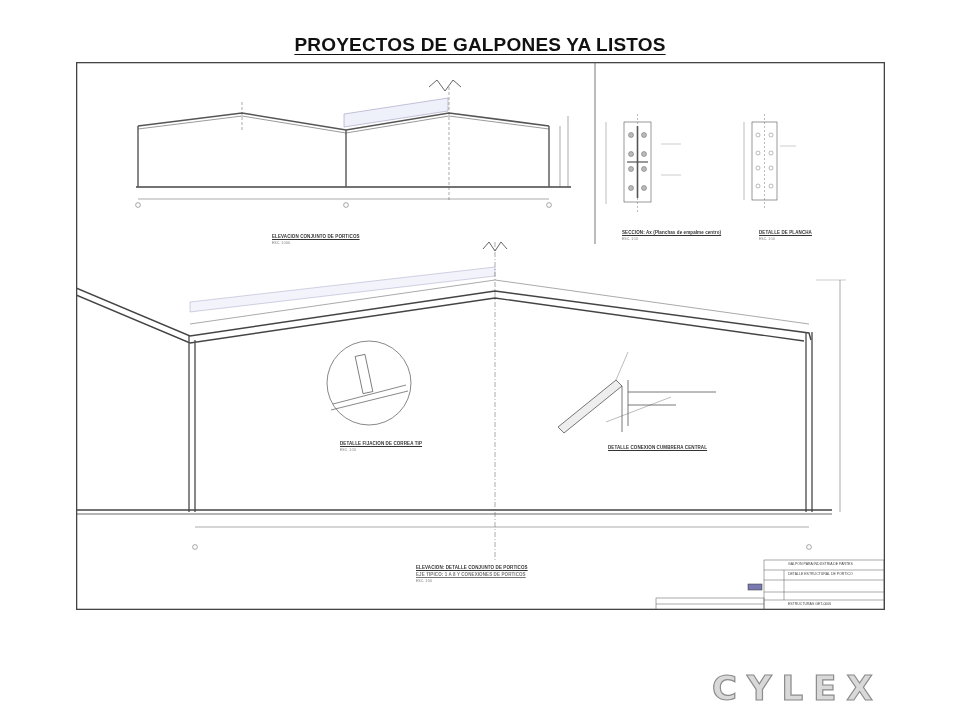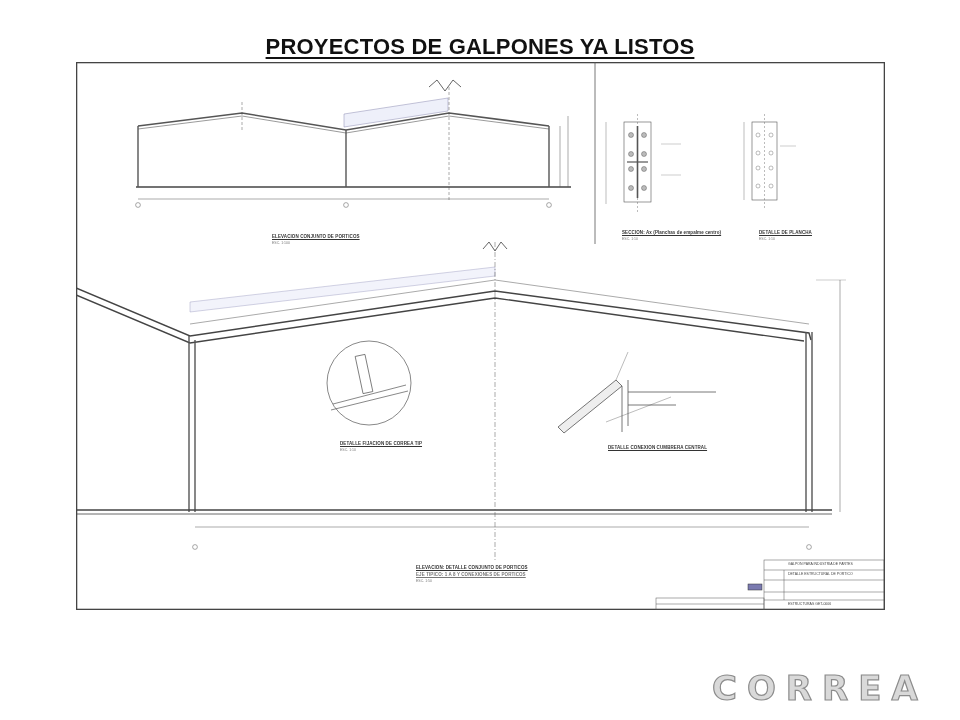--- a/index.html
+++ b/index.html
@@ -1,17 +1,17 @@
 <!DOCTYPE html>
 <html><head>
 <meta charset="utf-8">
 <style>
   html,body{margin:0;padding:0;background:#ffffff;}
   body{width:960px;height:720px;position:relative;overflow:hidden;font-family:"Liberation Sans",sans-serif;}
-  .title{position:absolute;left:0;top:34px;width:960px;text-align:center;font-size:22px;font-weight:bold;color:#111;letter-spacing:0.2px;}
+  .title{position:absolute;left:0;top:34px;width:960px;text-align:center;font-size:19px;font-weight:bold;color:#111;letter-spacing:0.2px;}
   .title span{text-decoration:underline;text-underline-offset:3px;}
   .sheet{position:absolute;left:76px;top:62px;width:809px;height:548px;}
   .sheet svg{position:absolute;left:0;top:0;}
   .lbl{position:absolute;font-size:4.5px;color:#333;text-decoration:underline;white-space:nowrap;letter-spacing:0.1px;font-weight:bold;}
   .sub{position:absolute;font-size:3.5px;color:#777;white-space:nowrap;}
   .logo{position:absolute;left:712px;top:668px;width:236px;height:44px;}
   .logo-text{position:absolute;left:0;top:0;font-size:34px;letter-spacing:10px;color:#d9d9d9;font-family:"DejaVu Sans",sans-serif;-webkit-text-stroke:1.2px #8c8c8c;font-weight:bold;}
   .tbtext{position:absolute;font-size:3.5px;color:#444;white-space:nowrap;}
 </style>
 </head>
@@ -152,14 +152,14 @@
   <div class="lbl" style="left:340px;top:503px">ELEVACION: DETALLE CONJUNTO DE PORTICOS</div>
   <div class="lbl" style="left:340px;top:510px;color:#777">EJE TIPICO: 1 A 8 Y CONEXIONES DE PORTICOS</div>
   <div class="sub" style="left:340px;top:517px">ESC. 1:50</div>
 
   <div class="tbtext" style="left:712px;top:500px">GALPON PARA INDUSTRIA DE PARTES</div>
   <div class="tbtext" style="left:712px;top:510px">DETALLE ESTRUCTURAL DE PORTICO</div>
   <div class="tbtext" style="left:712px;top:540px">ESTRUCTURAS GET-0006</div>
 </div>
 
 <div class="logo">
-  <div class="logo-text">CORREA</div>
+  <div class="logo-text">CYLEX</div>
 </div>
 
 </body></html>

